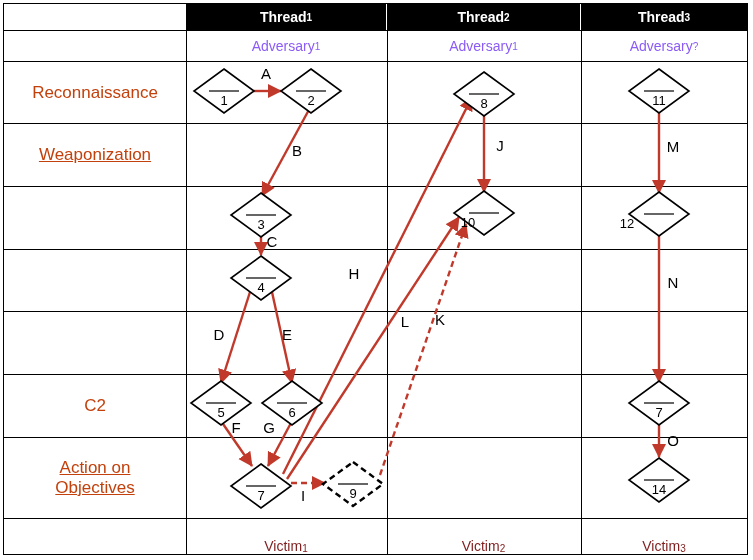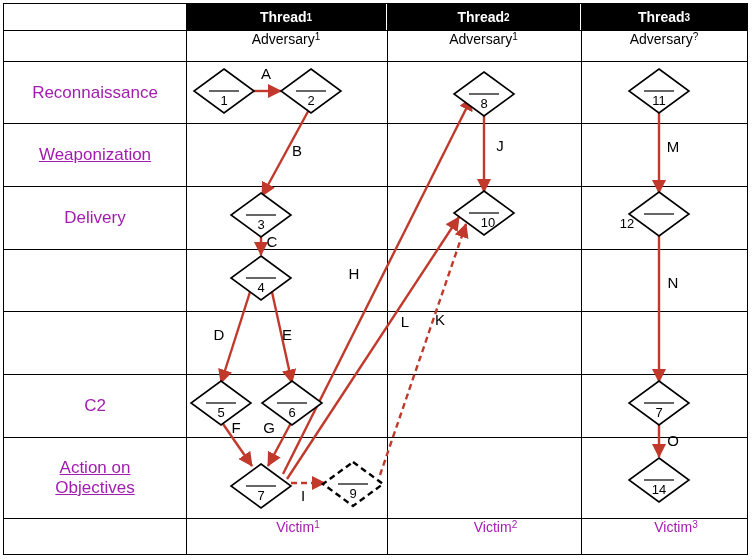--- a/index.html
+++ b/index.html
@@ -16,37 +16,37 @@
 
   .hline{position:absolute;left:0;height:1px;background:#000;}
   .vline{position:absolute;top:0;width:1px;background:#000;}
 
   .hdrblack{position:absolute;background:#000;}
 
   .cellLabel{
     position:absolute;
     display:flex;align-items:center;justify-content:center;
     text-align:center;
-    font-size:17px;color:#a21caf;
+    font-size:17px;color:#c2410c;
     line-height:1.15;
   }
   .hdrText{
     position:absolute;
     display:flex;align-items:center;justify-content:center;
     font-size:14px;font-weight:bold;color:#fff;
   }
   .subText{
     position:absolute;
-    display:flex;justify-content:center;
-    font-size:14px;color:#000000;
+    display:flex;align-items:center;justify-content:center;
+    font-size:14px;color:#8b5cf6;
   }
   .footText{
     position:absolute;
-    display:flex;align-items:flex-start;justify-content:center;
-    font-size:14px;color:#a21caf;padding-left:12px;
+    display:flex;align-items:flex-end;justify-content:center;
+    font-size:14px;color:#7f1d1d;
   }
   .sub{font-size:10px;vertical-align:sub;}
 
   
   svg#vec{position:absolute;left:0;top:0;width:753px;height:560px;}
   .nodeNum{
     position:absolute;
     font-size:13px;color:#000;
     display:flex;align-items:center;justify-content:center;
     width:30px;
@@ -116,21 +116,20 @@
     <span>Victim</span>
       <span class="sub">2</span>
   </div>
   <div class="footText" style="left:581px;top:519px;width:166px;height:35px;">
     <span>Victim</span>
       <span class="sub">3</span>
   </div>
 
   <div class="cellLabel" style="left:4px;top:62px;width:182px;height:61px;">Reconnaissance</div>
   <div class="cellLabel" style="left:4px;top:124px;width:182px;height:62px;text-decoration:underline;">Weaponization</div>
-  <div class="cellLabel" style="left:4px;top:187px;width:182px;height:62px;">Delivery</div>
   <div class="cellLabel" style="left:4px;top:375px;width:182px;height:62px;">C2</div>
   <div class="cellLabel" style="left:4px;top:438px;width:182px;height:80px;padding:0 22px;box-sizing:border-box;text-decoration:underline;">Action on Objectives</div>
 
   <svg id="vec" viewBox="0 0 753 560">
     <defs>
       <marker id="ah" markerWidth="7" markerHeight="7" refX="5.6" refY="3" orient="auto">
         <path d="M0,0 L6,3 L0,6 z" fill="#c0392b"></path>
       </marker>
       <marker id="ahd" markerWidth="7" markerHeight="7" refX="5.6" refY="3" orient="auto">
         <path d="M0,0 L6,3 L0,6 z" fill="#c0392b"></path>
@@ -207,21 +206,21 @@
   </svg>
 
   <div class="nodeNum" style="left:209px;top:92px;height:16px;">1</div>
   <div class="nodeNum" style="left:296px;top:92px;height:16px;">2</div>
   <div class="nodeNum" style="left:246px;top:216px;height:16px;">3</div>
   <div class="nodeNum" style="left:246px;top:279px;height:16px;">4</div>
   <div class="nodeNum" style="left:206px;top:404px;height:16px;">5</div>
   <div class="nodeNum" style="left:277px;top:404px;height:16px;">6</div>
   <div class="nodeNum" style="left:246px;top:487px;height:16px;">7</div>
   <div class="nodeNum" style="left:469px;top:95px;height:16px;">8</div>
-  <div class="nodeNum" style="left:473px;top:214px;height:16px;">10</div>
+  <div class="nodeNum" style="left:453px;top:214px;height:16px;">10</div>
   <div class="nodeNum" style="left:338px;top:485px;height:16px;">9</div>
   <div class="nodeNum" style="left:644px;top:92px;height:16px;">11</div>
   <div class="nodeNum" style="left:612px;top:215px;height:16px;">12</div>
   <div class="nodeNum" style="left:644px;top:404px;height:16px;">7</div>
   <div class="nodeNum" style="left:644px;top:481px;height:16px;">14</div>
 
   <div class="edgeLbl" style="left:258px;top:64px;width:16px;height:18px;">A</div>
   <div class="edgeLbl" style="left:289px;top:141px;width:16px;height:18px;">B</div>
   <div class="edgeLbl" style="left:264px;top:232px;width:16px;height:18px;">C</div>
   <div class="edgeLbl" style="left:211px;top:325px;width:16px;height:18px;">D</div>

